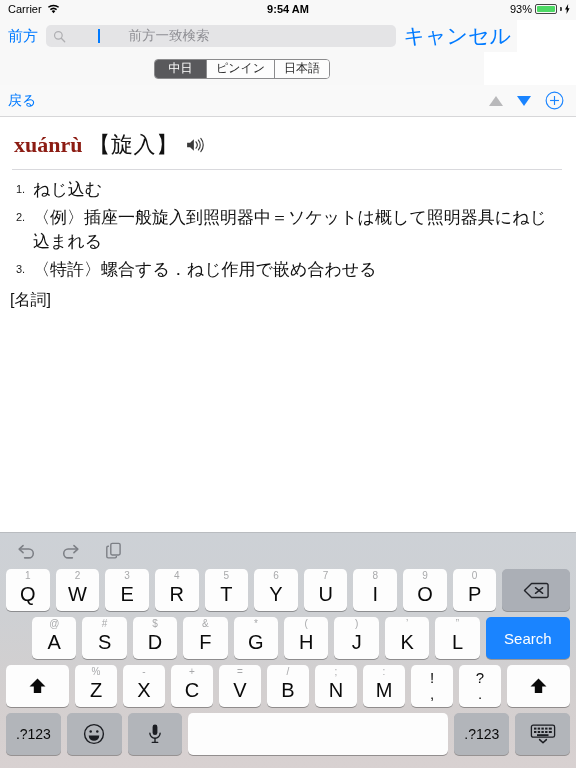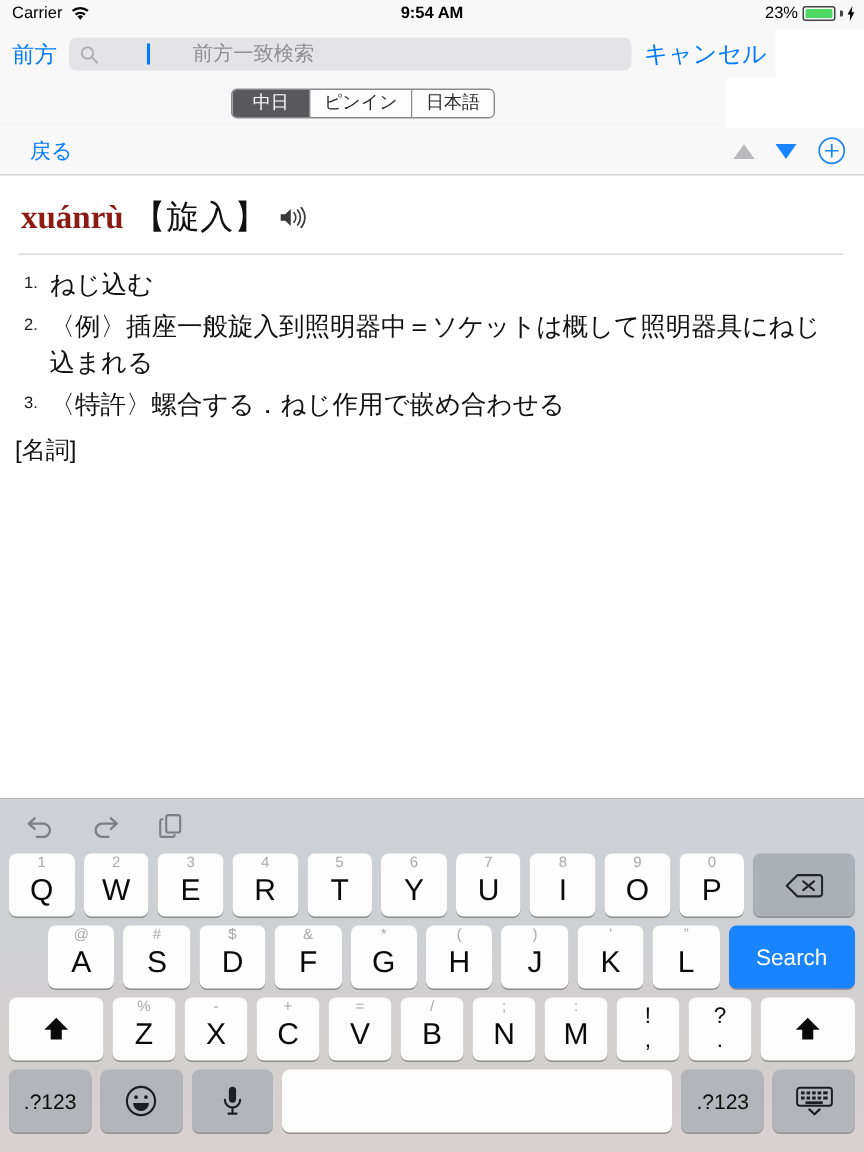--- a/index.html
+++ b/index.html
@@ -32,42 +32,42 @@
   .prefix-btn{ color:#007aff; font-size:15px; padding:0 6px 0 8px; white-space:nowrap; cursor:pointer; }
   .search-field{
     flex:1; height:22px; background:#e4e4e6; border-radius:5px;
     display:flex; align-items:center; padding:0 7px; position:relative;
     margin:0 2px;
     gap:28px;
   }
   .search-icon{ width:13px; height:13px; flex:none; margin-right:4px; opacity:.45; }
   .caret{ width:1.5px; height:14px; background:#007aff; margin-right:1px; }
   .search-ph{ color:#8e8e93; font-size:13.5px; }
-  .cancel-btn{ color:#007aff; font-size:16px; padding:0 6px 0 6px; white-space:nowrap; cursor:pointer; }
+  .cancel-btn{ color:#007aff; font-size:21px; padding:0 6px 0 6px; white-space:nowrap; cursor:pointer; }
 
   
   .segwrap{
     position:absolute; top:52px; left:0; width:484px; height:33px;
     background:#f8f8f8; display:flex; align-items:center; justify-content:center;
   }
   .seg{ display:flex; border:1px solid #8b8b8d; border-radius:4px; overflow:hidden; height:20px; }
   .seg-item{
     font-size:12px; padding:0 9px; display:flex; align-items:center; justify-content:center;
     background:#fdfdfd; color:#2a2a2a; border-right:1px solid #8b8b8d; cursor:pointer; min-width:52px;
   }
   .seg-item:last-child{ border-right:none; }
   .seg-item.sel{ background:#59595c; color:#fff; }
 
   
   .navbar{
     position:absolute; top:85px; left:0; width:576px; height:32px;
     background:#f9f9f9; border-bottom:1px solid #d7d7d9;
     display:flex; align-items:center;
   }
-  .back-btn{ color:#007aff; font-size:14px; padding-left:20px; cursor:pointer; }
+  .back-btn{ color:#007aff; font-size:14px; padding-left:8px; cursor:pointer; }
   .nav-right{ margin-left:auto; display:flex; align-items:center; gap:14px; padding-right:12px; }
   .tri{ width:0; height:0; cursor:pointer; }
   .tri-up{ border-left:7px solid transparent; border-right:7px solid transparent; border-bottom:10px solid #b9b9bb; }
   .tri-down{ border-left:7px solid transparent; border-right:7px solid transparent; border-top:10px solid #1a84ff; }
   .plus-circle{ width:19px; height:19px; cursor:pointer; }
 
   
   .content{ position:absolute; top:118px; left:0; width:576px; bottom:236px; background:#fff; overflow:hidden; }
   .headword{ display:flex; align-items:baseline; padding:12px 0 0 14px; gap:6px; }
   .pinyin{ font-family:"Liberation Serif","DejaVu Serif",serif; font-size:22px; font-weight:bold; color:#8c1c13; }
@@ -129,21 +129,21 @@
     <div class="sb-left">
       <span class="sb-carrier">Carrier</span>
       <svg class="wifi" width="13" height="10" viewBox="0 0 13 10">
         <path d="M6.5 9.2 4.6 6.9a3.1 3.1 0 0 1 3.8 0z" fill="#000"></path>
         <path d="M2.9 5.1a5.6 5.6 0 0 1 7.2 0l-.95 1.15a4.2 4.2 0 0 0-5.3 0z" fill="#000"></path>
         <path d="M.9 2.7a8.7 8.7 0 0 1 11.2 0l-.95 1.15a7.2 7.2 0 0 0-9.3 0z" fill="#000"></path>
       </svg>
     </div>
     <div class="sb-center">9:54 AM</div>
     <div class="sb-right">
-      <span>23%</span>
+      <span>93%</span>
       <span class="batt">
           <span class="batt-fill"></span>
         </span>
       <span class="batt-cap"></span>
       <svg width="5" height="10" viewBox="0 0 5 10">
         <path d="M3.2 0 0 5.6h1.8L1.5 10 4.6 4.2H2.8z" fill="#000"></path>
       </svg>
     </div>
   </div>
 

